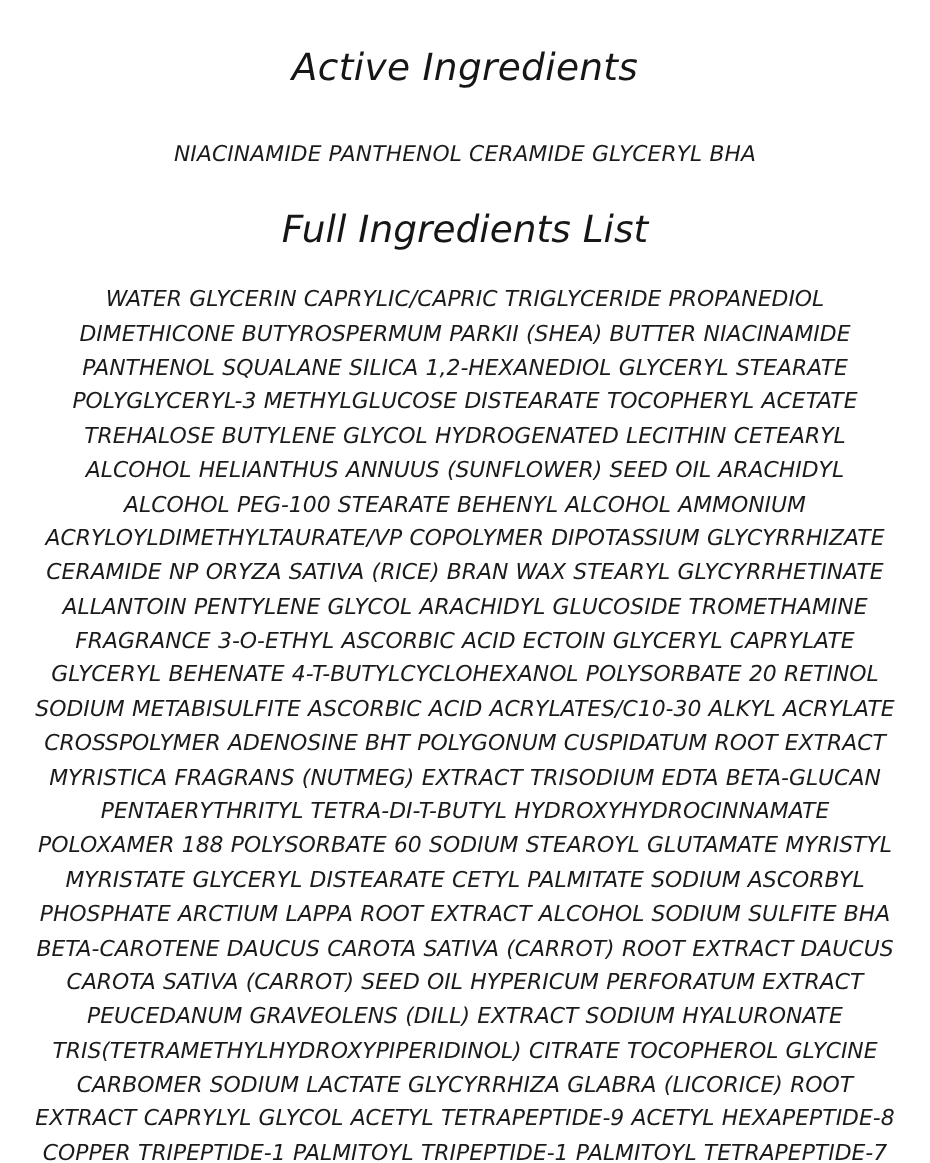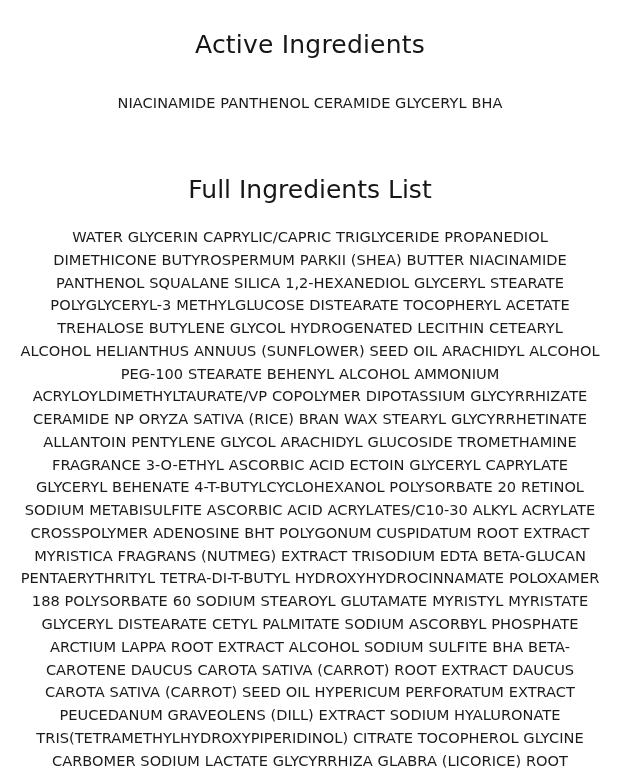--- a/index.html
+++ b/index.html
@@ -15,41 +15,42 @@
     overflow: hidden;
   }
   .page {
     width: 620px;
     height: 775px;
     box-sizing: border-box;
     padding: 18px 14px 0 14px;
     display: flex;
     flex-direction: column;
     align-items: center;
+    font-style: italic;
   }
   .title-active {
     font-size: 25px;
     font-weight: 400;
     letter-spacing: 0.2px;
     text-align: center;
     margin: 12px 0 0 0;
     color: #161616;
   }
   .active-list {
     font-size: 14.5px;
     text-align: center;
     margin: 36px 0 0 0;
     letter-spacing: 0.1px;
     color: #1b1b1b;
   }
   .title-full {
     font-size: 25px;
     font-weight: 400;
     text-align: center;
-    margin: 64px 0 0 0;
+    margin: 27px 0 0 0;
     color: #161616;
   }
   .full-list {
     font-size: 14.6px;
     line-height: 1.56;
     text-align: center;
     margin: 22px 0 0 0;
     padding: 0 6px;
     color: #1b1b1b;
     word-spacing: 0.2px;

